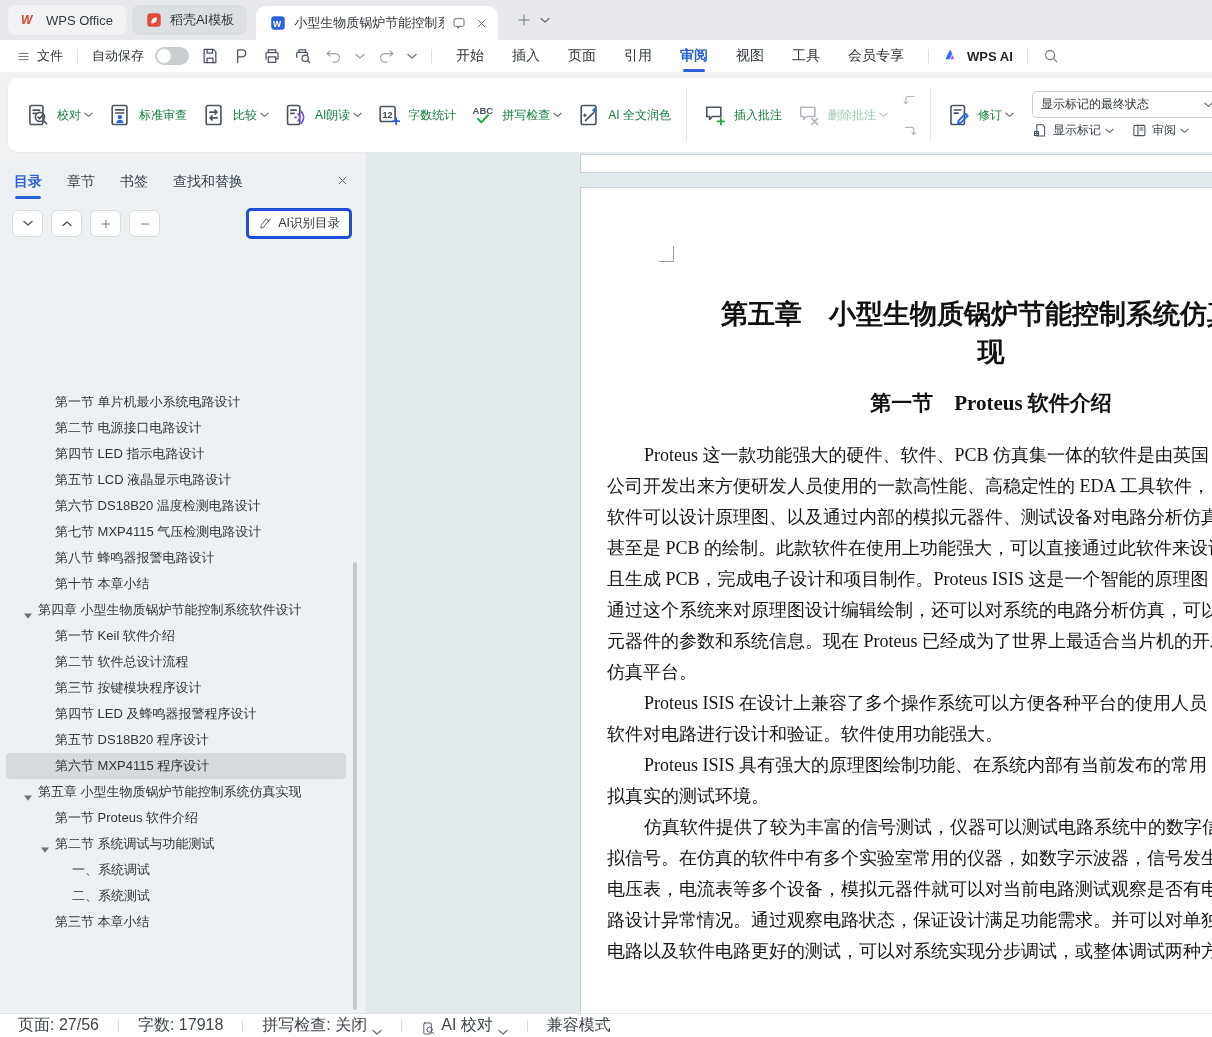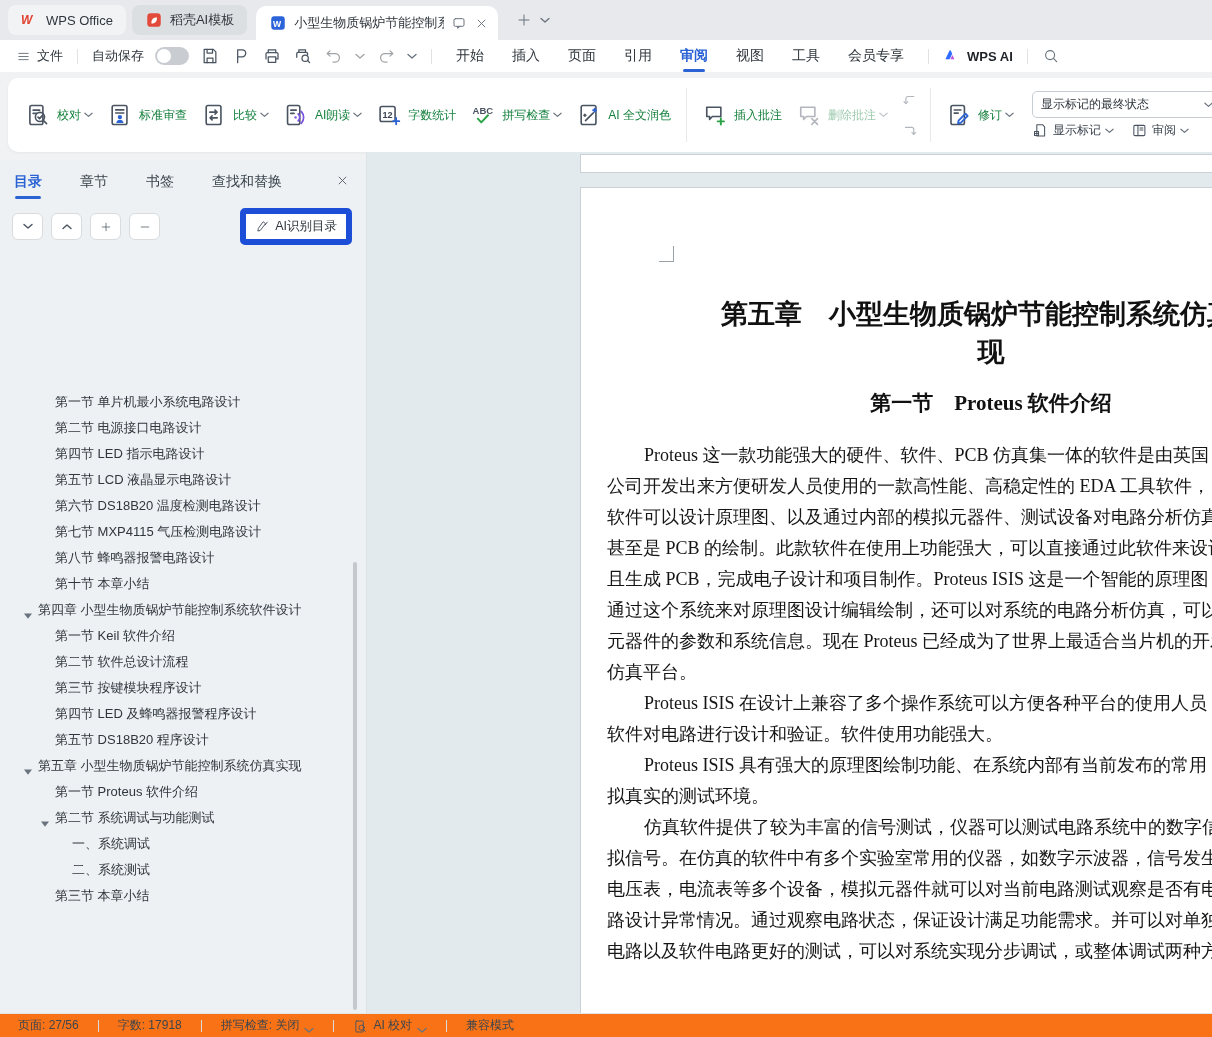--- a/index.html
+++ b/index.html
@@ -43,28 +43,28 @@
   .hookcol{display:flex;flex-direction:column;gap:5px;margin-left:3px}
   .hookbtn{width:24px;height:24px;display:flex;align-items:center;justify-content:center;border-radius:4px;color:#4a5461}
   .hookbtn.disabled{opacity:.42}
   .trackcol{display:flex;flex-direction:column;gap:4px;margin-left:11px}
   .combo{width:172px;height:25px;border:1px solid #c7cdd2;border-radius:5px;background:#fff;display:flex;align-items:center;justify-content:space-between;padding:0 8px;font-size:12px;color:#2f363d;white-space:nowrap}
   .row2{display:flex;gap:17px;align-items:center}
   .smallbtn{display:flex;align-items:center;gap:4px;font-size:12px;color:#39424d;white-space:nowrap}
   .stackcol{display:flex;flex-direction:column;gap:6px;margin-left:9px}
   
   #sidebar{position:absolute;top:160px;left:0;width:366px;bottom:23px;background:#edf1f3}
-  .sbtabs{display:flex;align-items:flex-start;gap:38px;padding:13px 16px 0 14px;font-size:14px;color:#39424c}
+  .sbtabs{display:flex;align-items:flex-start;gap:25px;padding:13px 16px 0 14px;font-size:14px;color:#39424c}
   .sbtab{position:relative;white-space:nowrap}
   .sbtab.active{color:#2c63d4;font-weight:700}
   .sbtab.active::after{content:"";position:absolute;left:1px;width:26px;bottom:-8px;height:3px;border-radius:2px;background:#2c63d4}
   .sbclose{margin-left:auto;color:#5b646e}
   .sbtools{display:flex;align-items:center;gap:8px;padding:17px 14px 0 12px}
   .navbtn{width:29px;height:25px;background:#fff;border:1px solid #d8dcdf;border-radius:6px;display:flex;align-items:center;justify-content:center;color:#4a5560}
-  .aibtn{margin-left:auto;height:25px;background:#fff;border:6px solid #1d4ed8;border-radius:5px;display:flex;align-items:center;gap:5px;padding:0 9px;font-size:12.5px;color:#2f363d;white-space:nowrap}
+  .aibtn{margin-left:auto;height:25px;background:#fff;border:3px solid #1d4ed8;border-radius:5px;display:flex;align-items:center;gap:5px;padding:0 9px;font-size:12.5px;color:#2f363d;white-space:nowrap}
   #toc{position:absolute;top:242px;left:0;right:8px;bottom:0;overflow:hidden;margin-top:0}
   #toc{top:236px}
   .tocrow{height:26px;display:flex;align-items:center;font-size:13px;color:#2f363d;position:relative;border-radius:4px;margin:0 12px 0 6px;white-space:nowrap;overflow:hidden}
   .tocrow:first-child{margin-top:-7px}
   .tocrow.lv0{padding-left:32px}.tocrow.lv1{padding-left:49px}.tocrow.lv2{padding-left:66px}
   .tocrow.sel{background:#d6dadd}
   .caret{position:absolute;top:10px;width:8px;height:6px}
   .lv0 .caret{left:18px}.lv1 .caret{left:35px}
   #sbscroll{position:absolute;right:9px;top:402px;height:448px;width:4px;background:#c3c9cd;border-radius:2px}
   
@@ -73,21 +73,21 @@
   #page{position:absolute;left:213px;top:35px;width:840px;height:900px;background:#fff;border:1px solid #ccd1d5}
   #cornermark{position:absolute;left:78px;top:58px;width:14px;height:15px;border-right:1px solid #9aa2a9;border-bottom:1px solid #9aa2a9}
   .dtitle{position:absolute;left:0;width:820px;text-align:center;font-family:"Liberation Serif","DejaVu Serif",serif;font-weight:700;font-size:27px;color:#111;white-space:nowrap}
   .dtitle.t1{top:108px}
   .dtitle.t2{top:146px}
   .dheading{position:absolute;left:0;top:201px;width:820px;text-align:center;font-family:"Liberation Serif","DejaVu Serif",serif;font-weight:700;font-size:21px;color:#111;white-space:nowrap}
   #bodylines{position:absolute;left:26px;top:252px;width:1200px}
   .bline{height:31px;line-height:31px;font-family:"Liberation Serif","DejaVu Serif",serif;font-size:18px;color:#151515;white-space:pre}
   .bline.ind{padding-left:37px}
   
-  #statusbar{position:absolute;left:0;right:0;bottom:0;height:23px;background:#f97316;border-top:1px solid #e2e5e8;display:flex;align-items:center;padding:0 18px;gap:19px;font-size:12px;color:#3d454d}
+  #statusbar{position:absolute;left:0;right:0;bottom:0;height:23px;background:#ffffff;border-top:1px solid #e2e5e8;display:flex;align-items:center;padding:0 18px;gap:19px;font-size:16px;color:#3d454d}
   .sdiv{width:1px;height:12px;background:#d8dcdf}
   .sitem{display:flex;align-items:flex-end;gap:5px;white-space:nowrap}
 </style>
 </head>
 <body>
 
 <div id="tabbar">
   <div class="wtab t1">
     <span class="ic ic18">
         <svg viewBox="0 0 24 24">
@@ -652,20 +652,23 @@
       </div>
       <div class="tocrow lv1">
         <span class="toctext">第三节  按键模块程序设计</span>
       </div>
       <div class="tocrow lv1">
         <span class="toctext">第四节  LED 及蜂鸣器报警程序设计</span>
       </div>
       <div class="tocrow lv1">
         <span class="toctext">第五节  DS18B20 程序设计</span>
       </div>
+      <div class="tocrow lv1 sel">
+        <span class="toctext">第六节  MXP4115 程序设计</span>
+      </div>
       <div class="tocrow lv0">
         <span class="caret"><svg viewBox="0 0 8 6">
             <path d="M0 .5h8L4 5.8z" fill="#69737e"></path>
           </svg></span>
         <span class="toctext">第五章  小型生物质锅炉节能控制系统仿真实现</span>
       </div>
       <div class="tocrow lv1">
         <span class="toctext">第一节  Proteus 软件介绍</span>
       </div>
       <div class="tocrow lv1">

